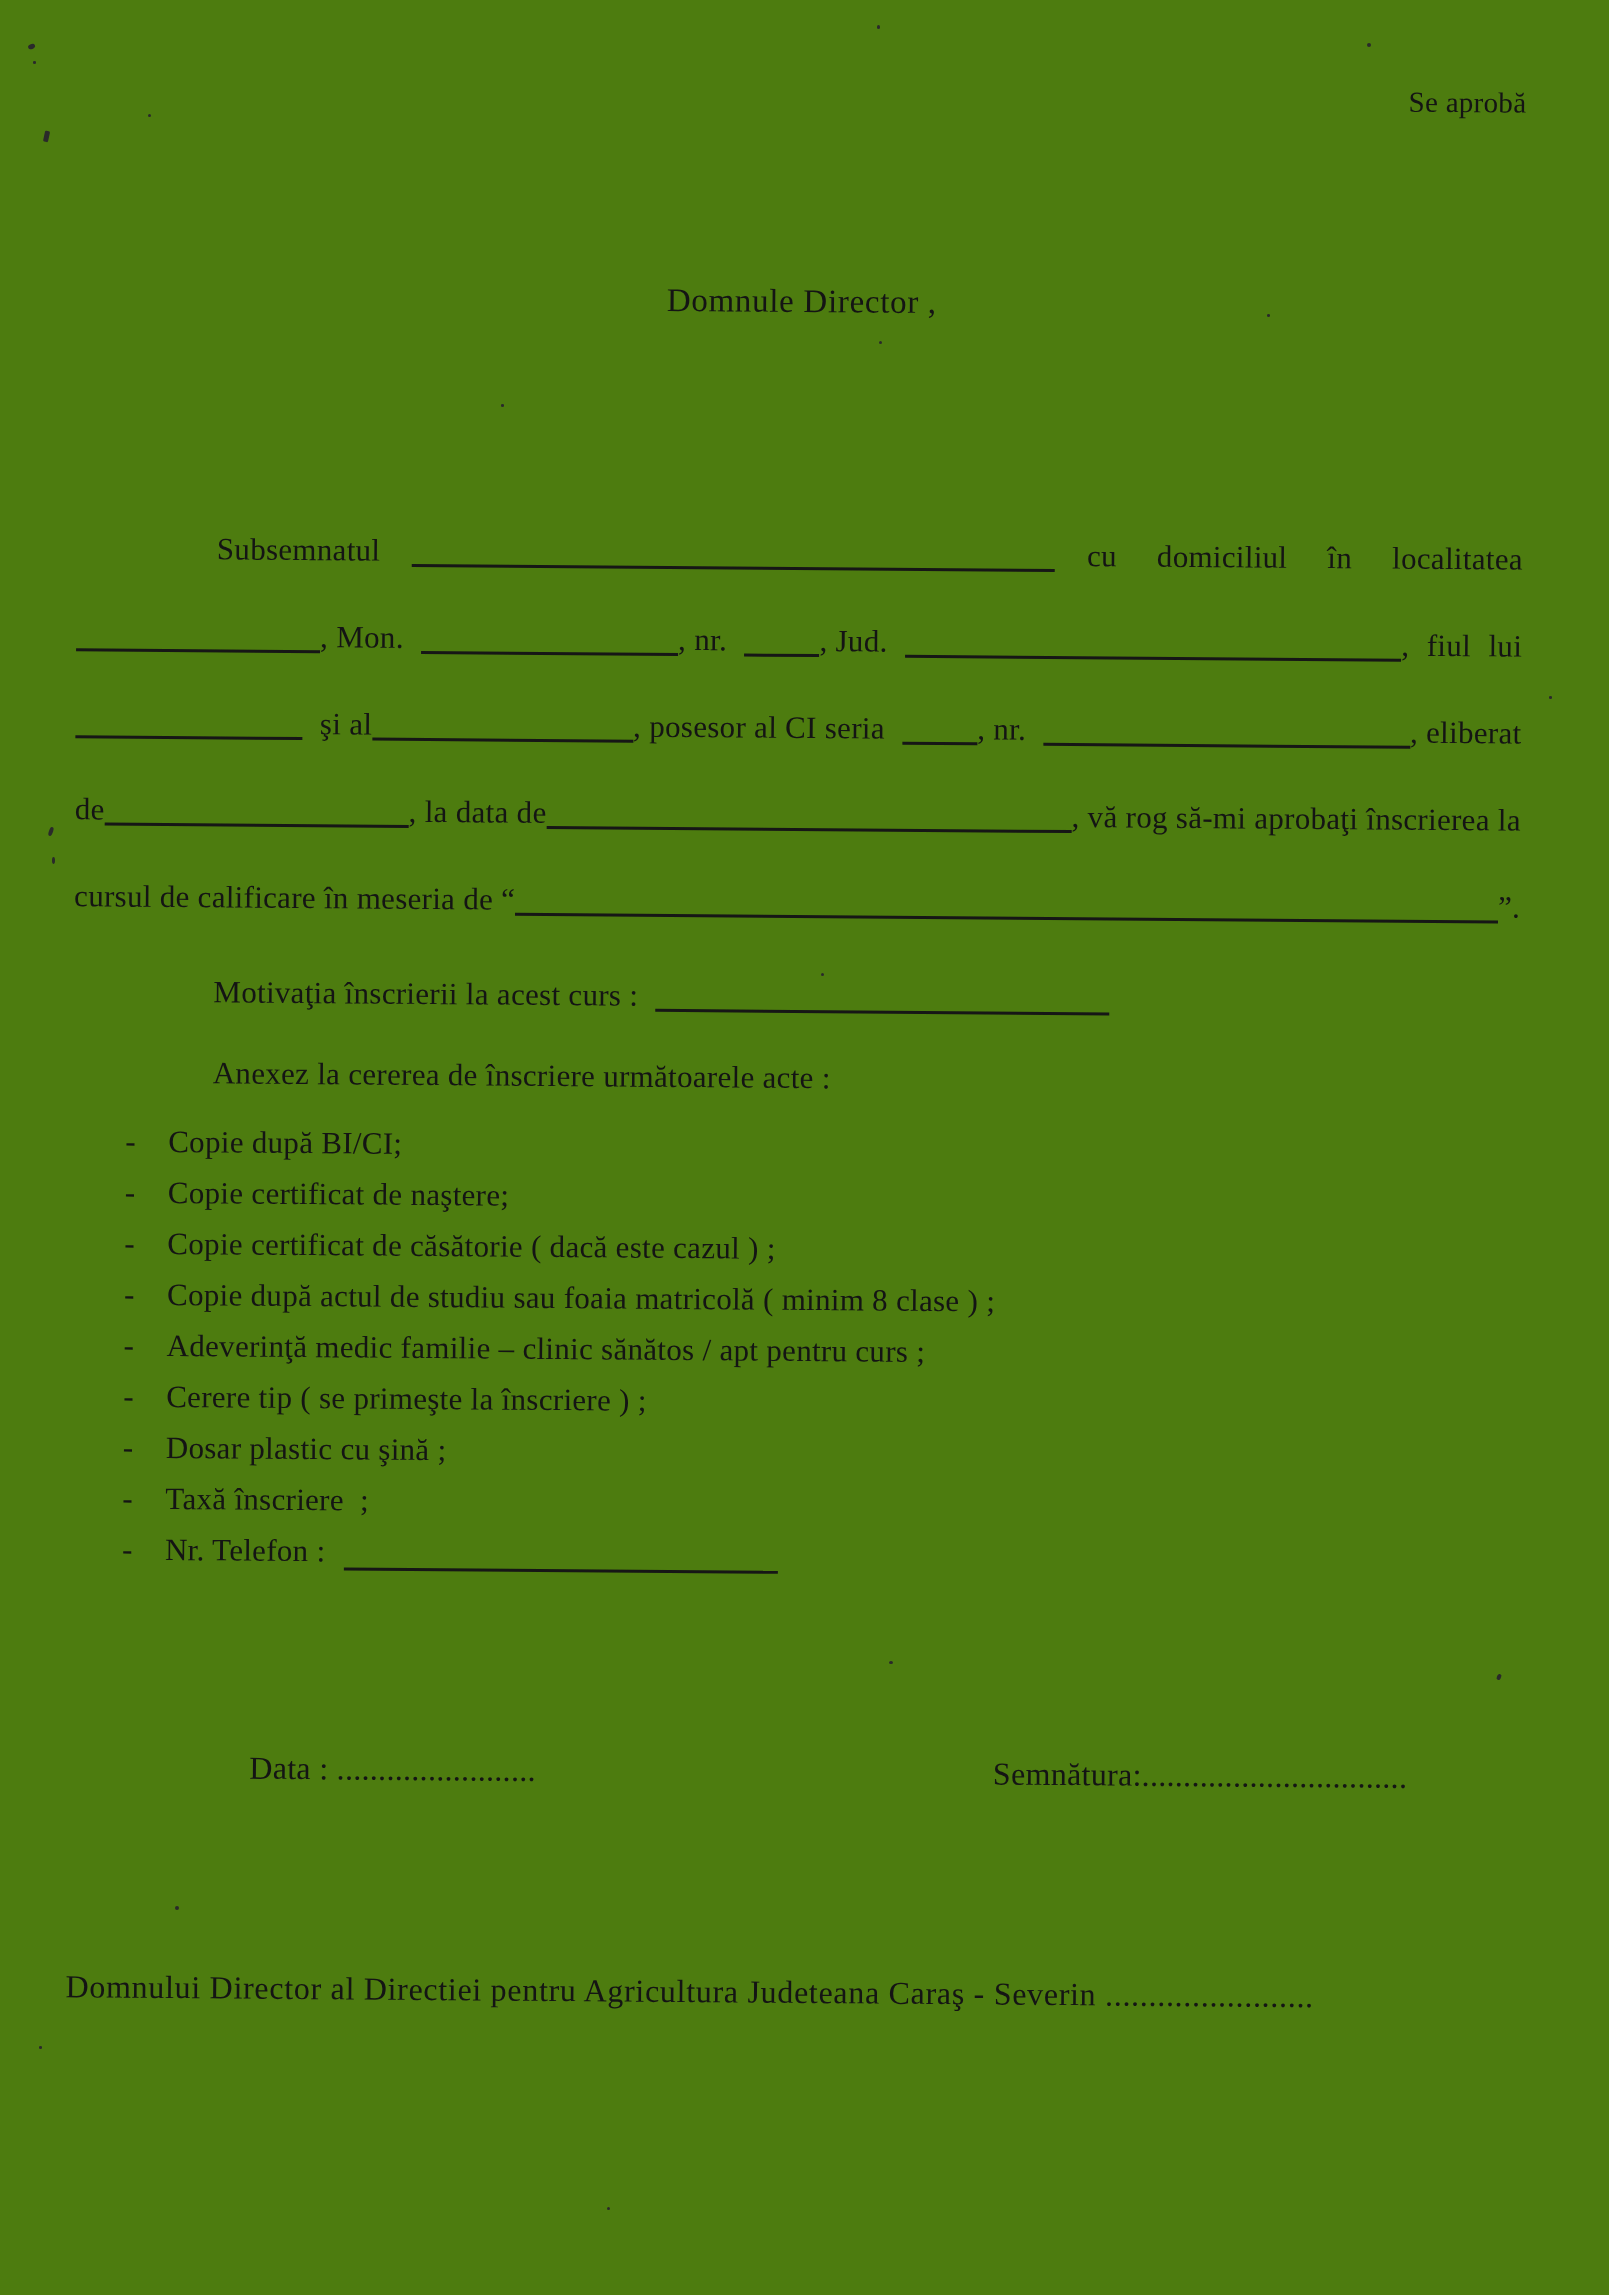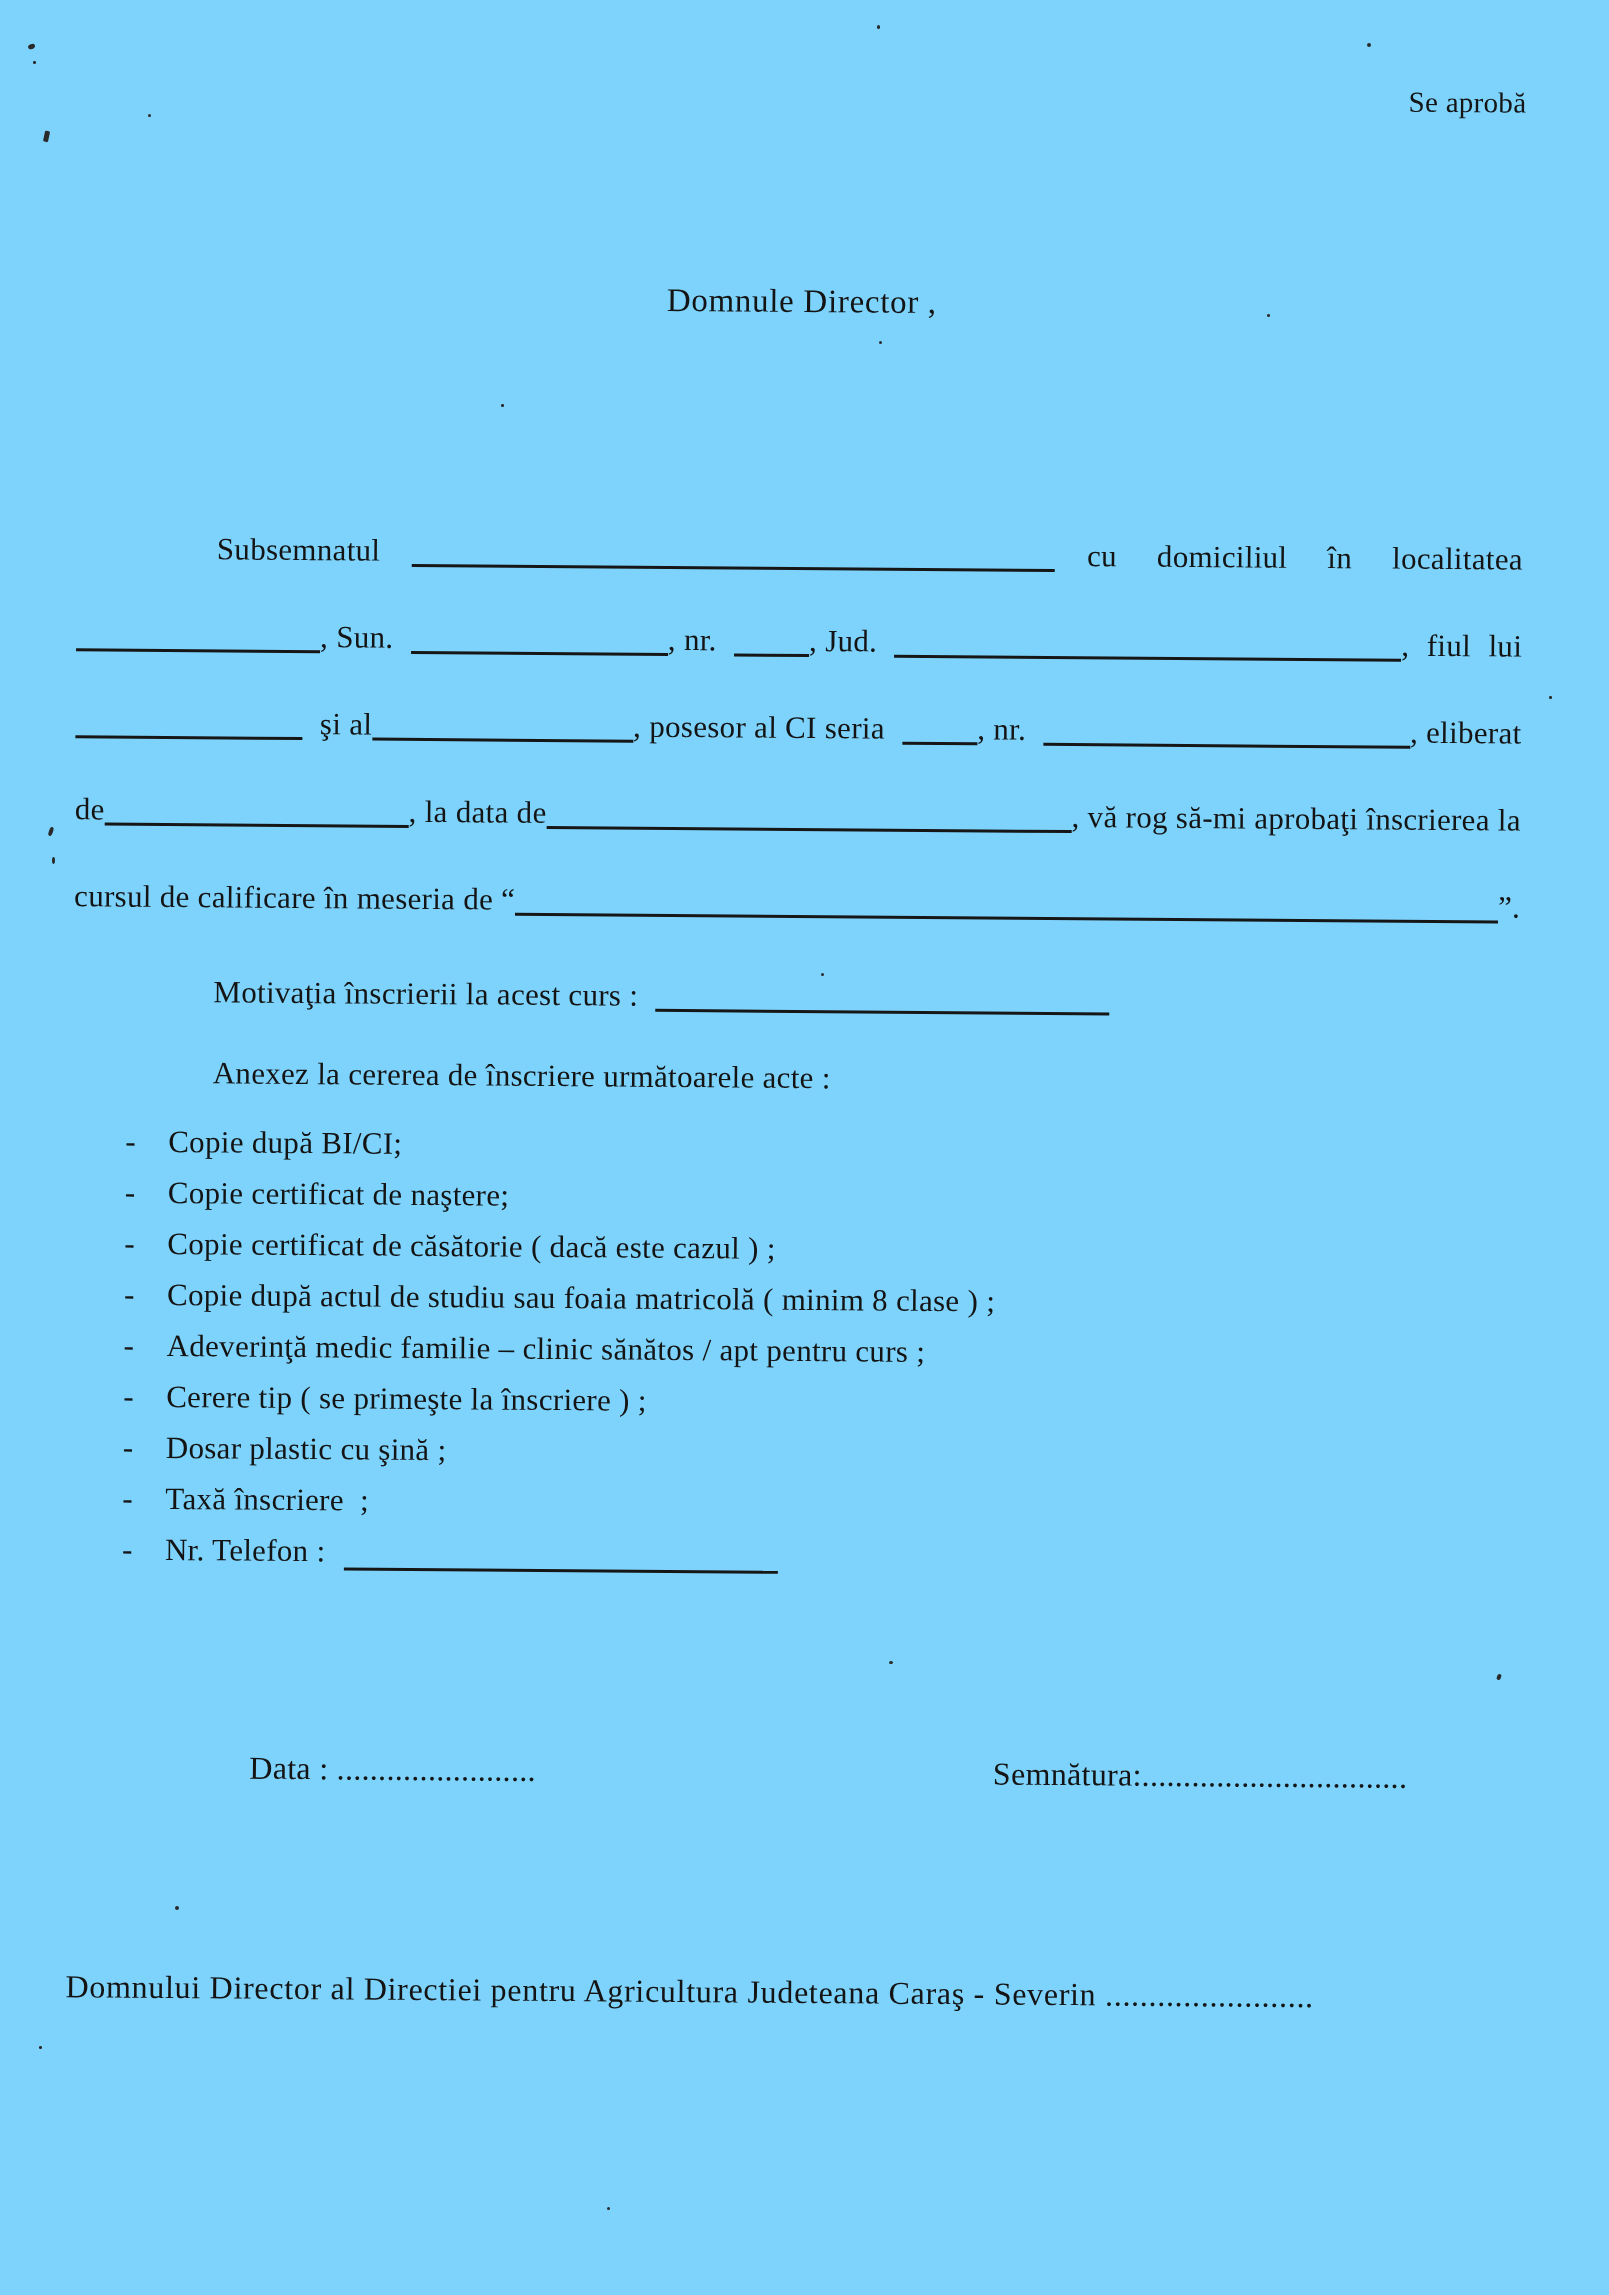--- a/index.html
+++ b/index.html
@@ -1,21 +1,21 @@
 <!DOCTYPE html>
 <html lang="ro" style="font-size:10.7px"><head>
 <meta charset="utf-8">
 <style>
   html, body { margin: 0; padding: 0; background: #e8e8e8; }
   .page {
     position: relative;
     width: 1610px;
     height: 2295px;
     margin: 0 auto;
-    background: #7dd3fc;
+    background: #4d7c0f;
     color: #141414;
     font-family: "Liberation Serif", "DejaVu Serif", serif;
     overflow: hidden;
   }
   .content {
     position: absolute;
     inset: 0;
     padding: 80px 90px 0 74px;
     transform: rotate(0.45deg);
     transform-origin: 50% 40%;
@@ -114,21 +114,21 @@
     <div class="para">
 
       <div class="fline">
         <span class="t indent1">Subsemnatul</span>
         <span class="bl grow mlr45"></span>
         <span class="t wsp-wide">cu domiciliul în localitatea</span>
       </div>
 
       <div class="fline">
         <span class="bl w365"></span>
-        <span class="t">, Sun.</span>
+        <span class="t">, Mon.</span>
         <span class="bl w385 gapL"></span>
         <span class="t">, nr.</span>
         <span class="bl w112 gapL"></span>
         <span class="t">, Jud.</span>
         <span class="bl grow gapL"></span>
         <span class="t wsp-med">, fiul lui</span>
       </div>
 
       <div class="fline">
         <span class="bl w340"></span>

